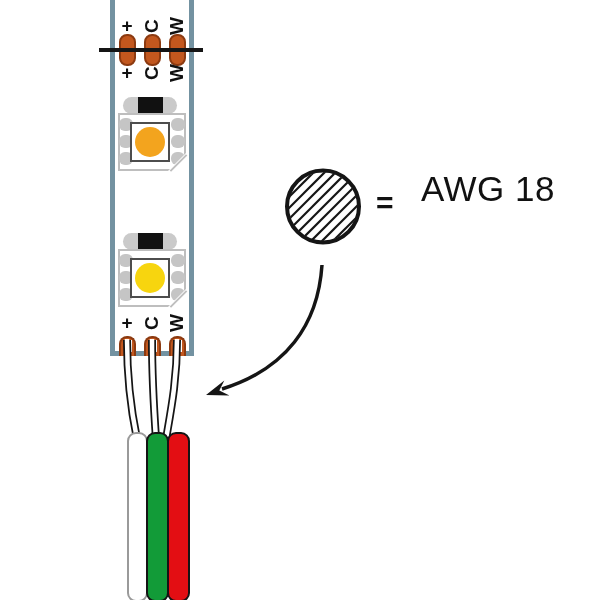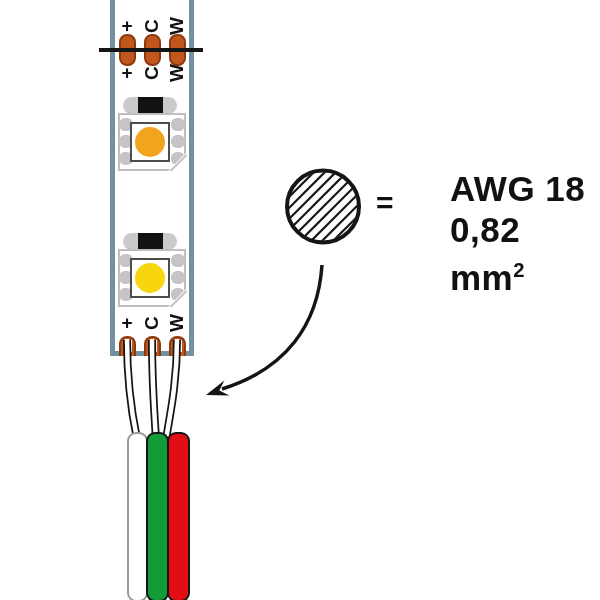--- a/index.html
+++ b/index.html
@@ -33,21 +33,21 @@
             border:2.5px solid #4D4D4D;background:#fff;display:flex;align-items:center;justify-content:center;}
   .led-die{width:30px;height:30px;border-radius:50%;}
   .die-warm{background:#F3A41E;} .die-yellow{background:#F7D50F;}
   .notch-cover{position:absolute;right:-2px;bottom:-2px;width:0;height:0;
                border-left:18px solid transparent;border-bottom:18px solid #fff;}
   .notch-line{position:absolute;right:-6px;bottom:5px;width:23px;height:2px;background:#BEBEBE;
               transform:rotate(-45deg);}
 
   
   .equals{left:376px;top:188px;font-size:30px;font-weight:700;line-height:1;}
-  .gauge{left:421px;top:168px;font-size:35px;font-weight:700;line-height:41px;letter-spacing:0.5px;margin-left:29px;}
+  .gauge{left:421px;top:168px;font-size:35px;font-weight:400;line-height:41px;letter-spacing:0.5px;}
   .gauge sup{font-size:0.58em;}
 
   svg{display:block;}
 </style>
 </head>
 <body>
 
 <div class="canvas">
 
   <div class="abs strip"></div>
@@ -150,21 +150,20 @@
         <path d="M33,86 L119,0"></path>
       <path d="M44,86 L130,0"></path>
     </g>
     <circle cx="43" cy="42.5" r="36" fill="none" stroke="#151515" stroke-width="4"></circle>
   </svg>
 
   <div class="abs equals">=</div>
 
   <div class="abs gauge">
     <div>AWG 18</div>
-    <div><span>0,82 mm</span><sup>2</sup></div>
   </div>
 
   <svg class="abs" style="left:190px;top:255px;" width="150" height="155" viewBox="0 0 150 155">
     <path d="M132,10 C128,70 96,114 32,134" fill="none" stroke="#151515" stroke-width="3.5"></path>
     <polygon points="16,140 34.3,125.4 29.3,135.5 39.5,140.6" fill="#151515"></polygon>
   </svg>
 
 </div>
 
 </body></html>

